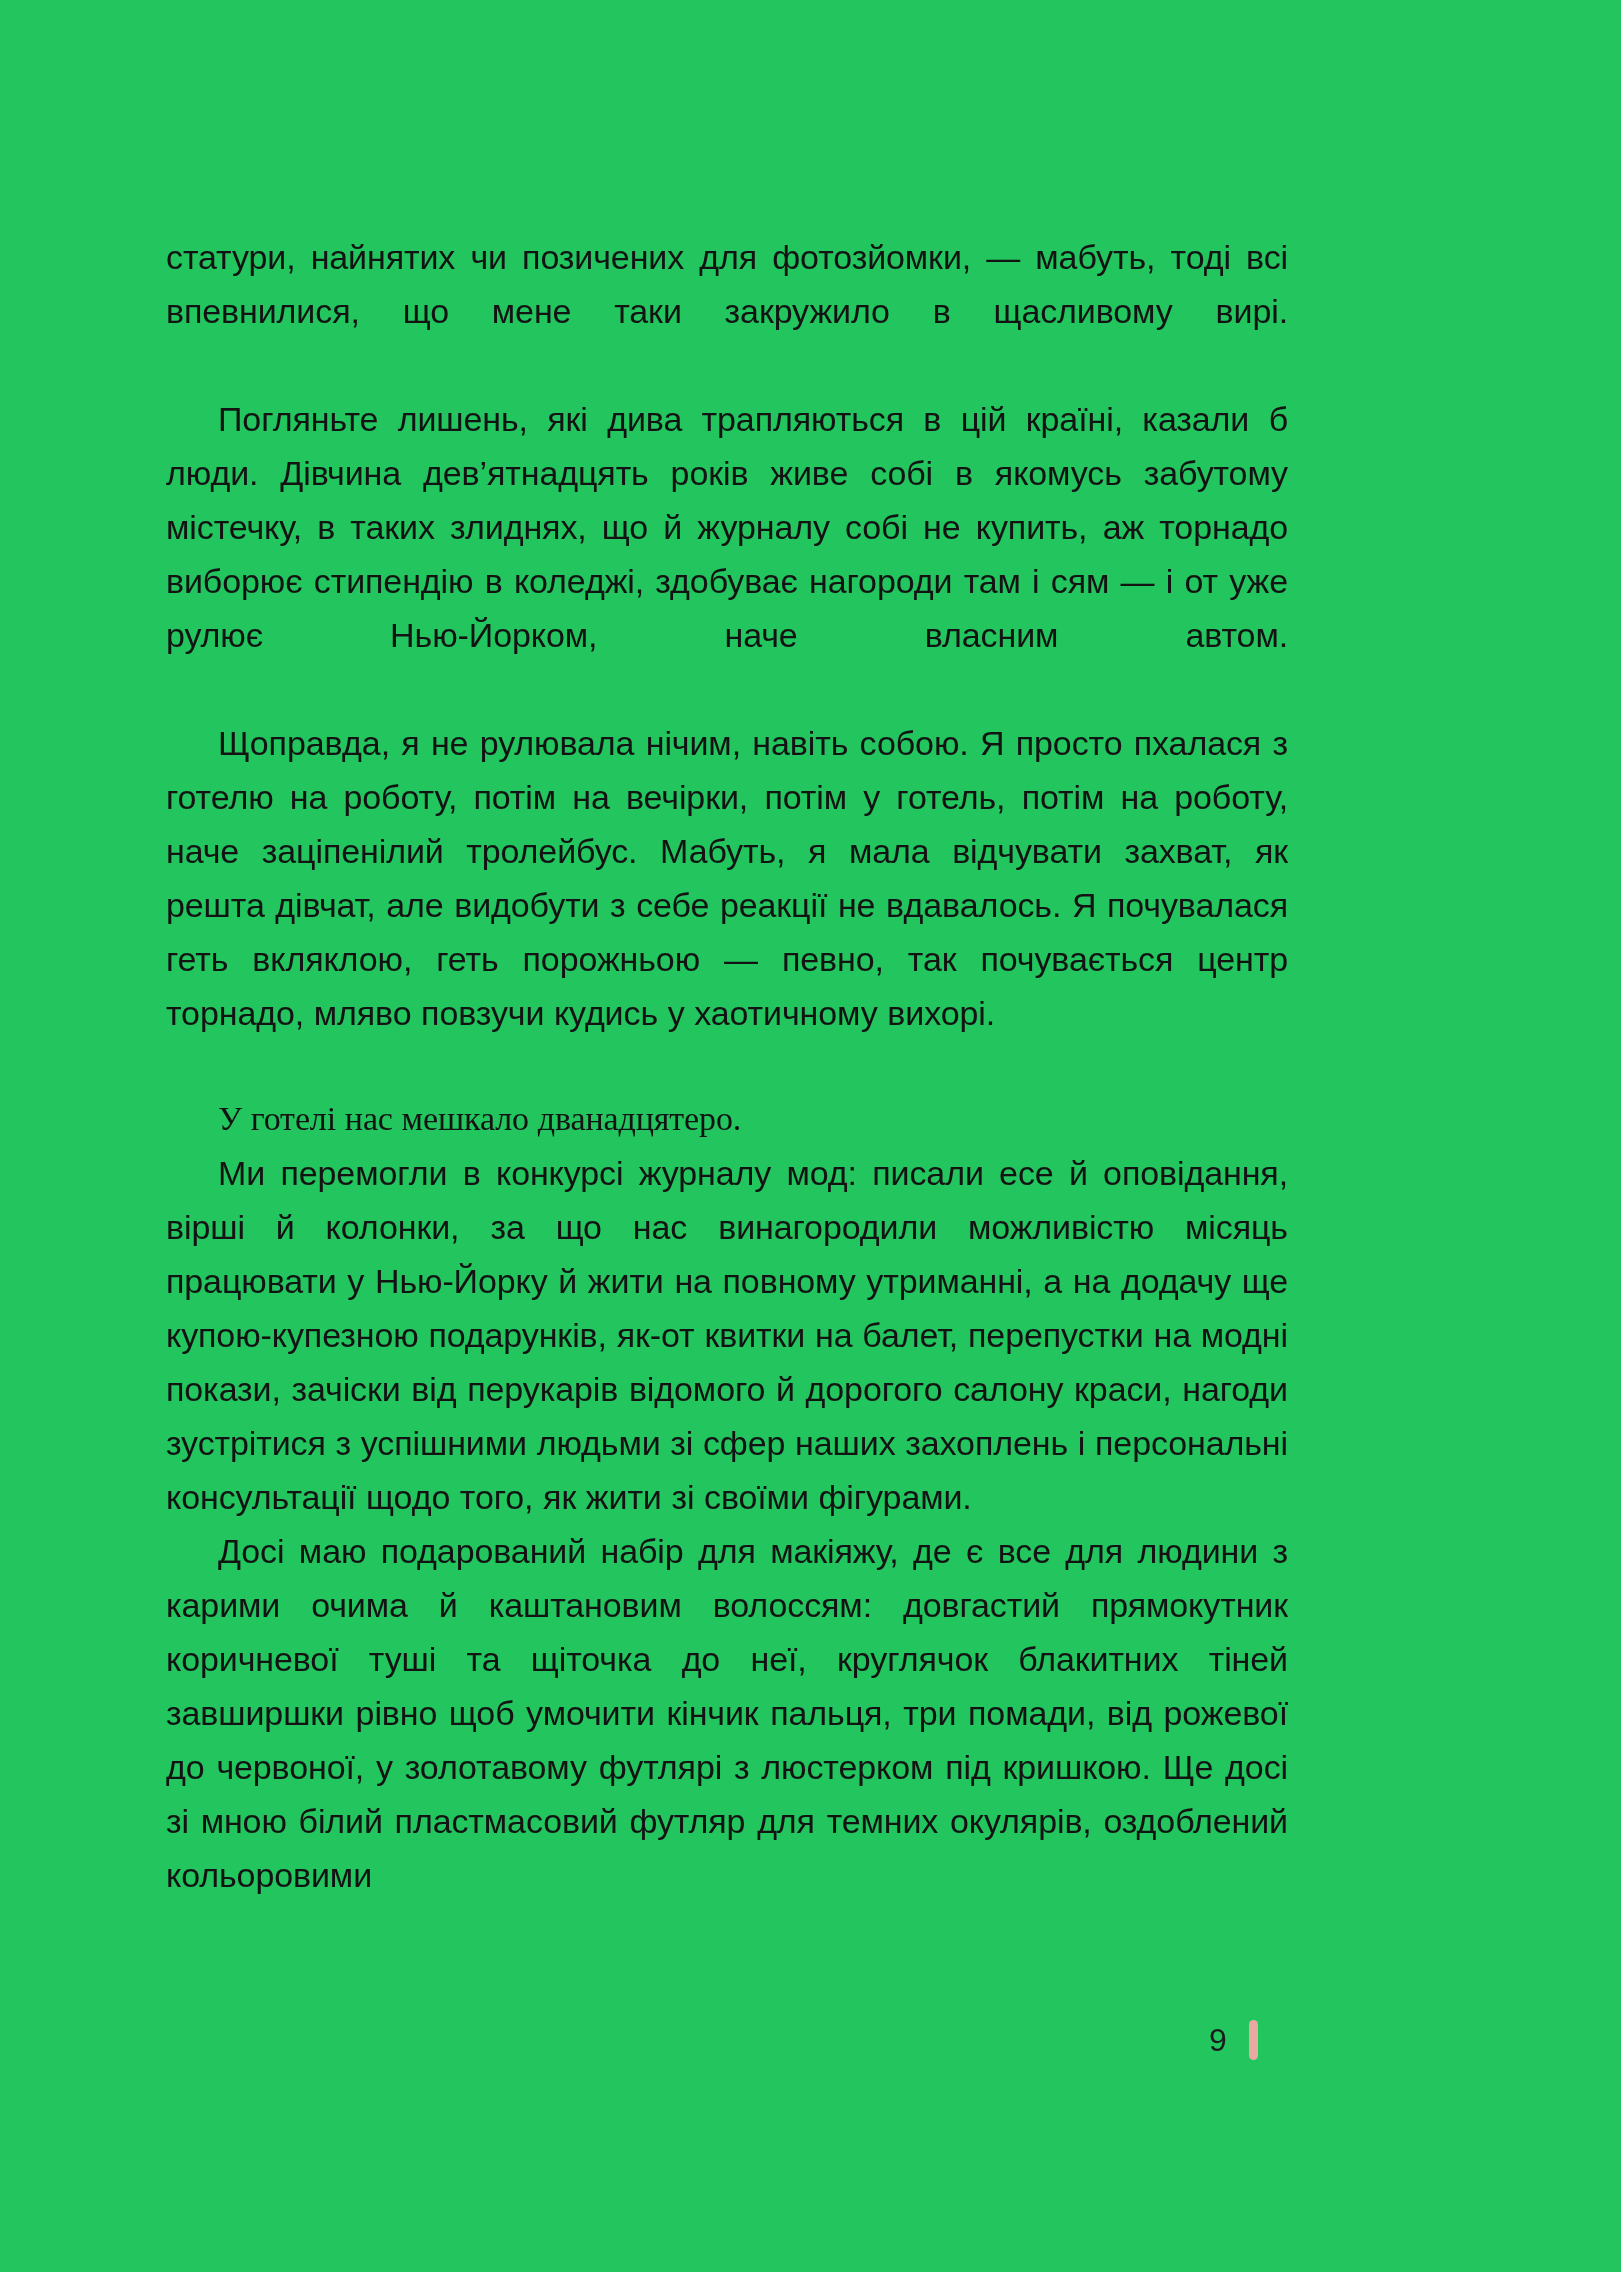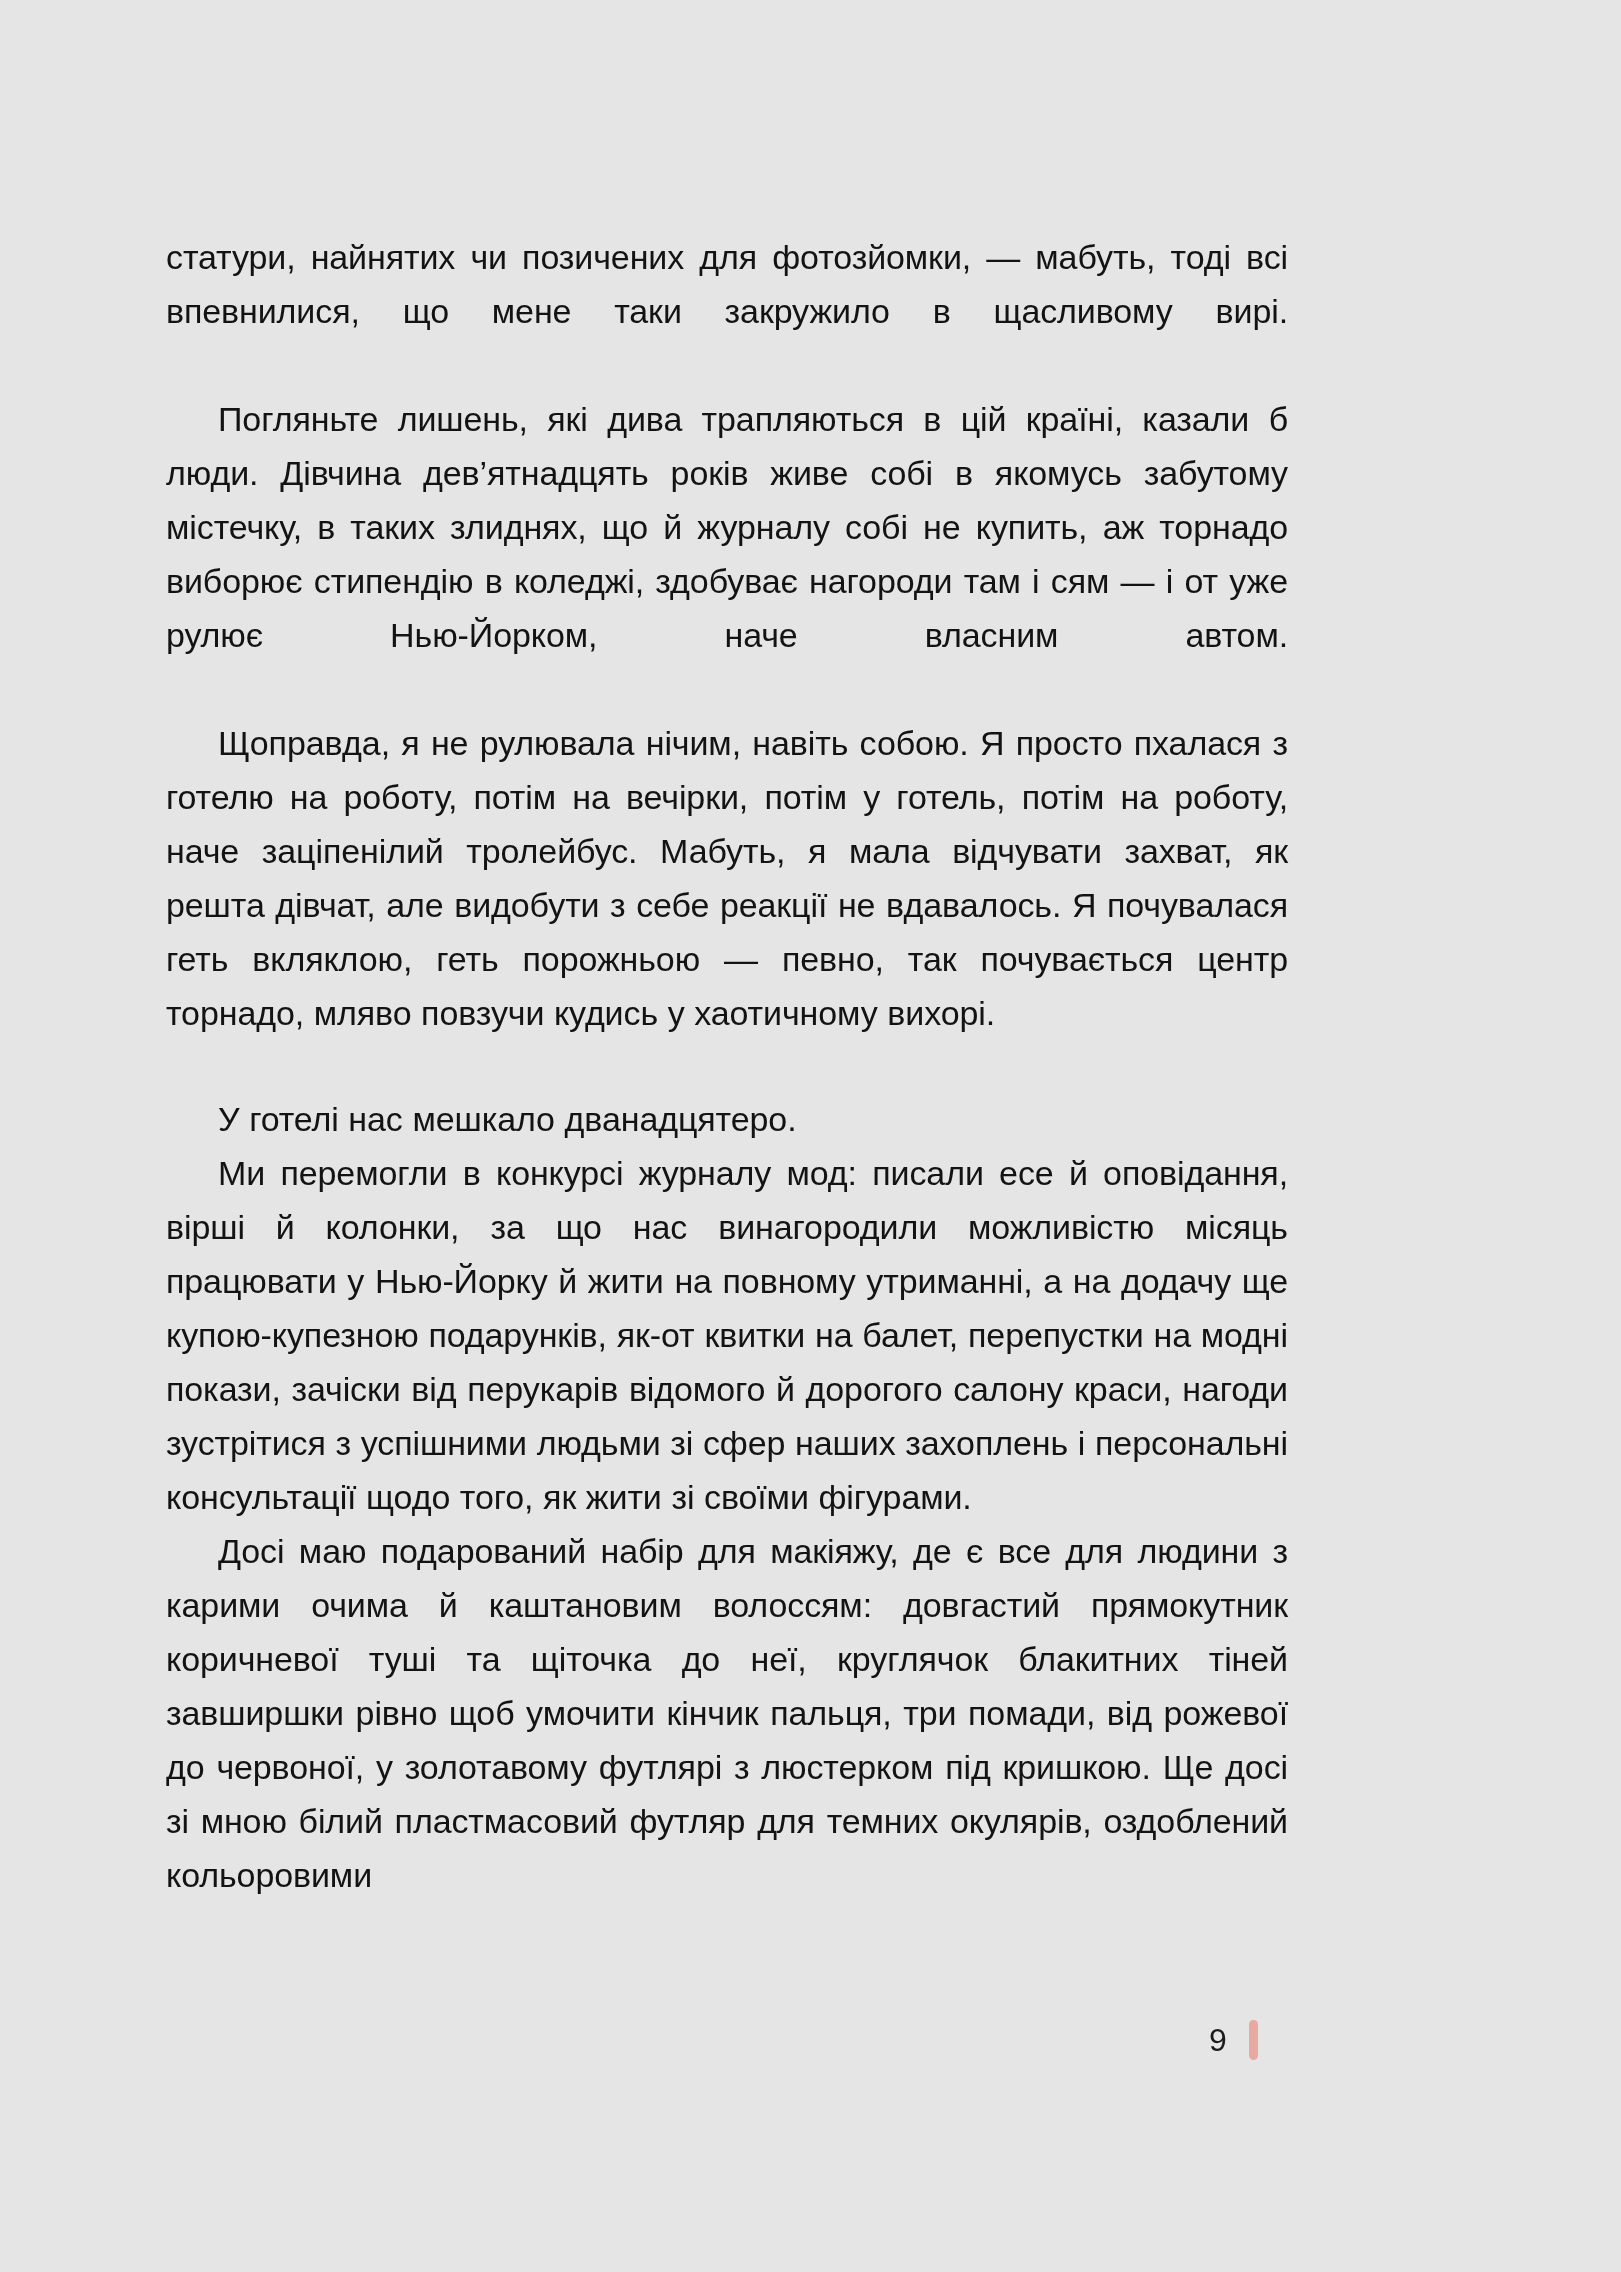--- a/index.html
+++ b/index.html
@@ -70,33 +70,33 @@
   .folio-bar {
     width: 9.3px;
     height: 40px;
     border-radius: 5px;
     background: #e8a9a1;
   }
 </style>
 </head>
 <body>
 
-<div class="page" style="background: #e5e5e5;">
+<div class="page" style="background: #22c55e;">
 
   <div class="text-block">
 
     <p class="para cont" style="color: rgb(19, 19, 19);">статури, найнятих чи позичених для фотозйомки, — мабуть, тоді всі впевнилися, що мене таки закружило в щасливому вирі.</p>
 
     <p class="para indent" style="color: rgb(19, 19, 19);">Погляньте лишень, які дива трапляються в цій країні, казали б люди. Дівчина дев’ятнадцять років живе собі в якомусь забутому містечку, в таких злиднях, що й журналу собі не купить, аж торнадо виборює стипендію в коледжі, здобуває нагороди там і сям — і от уже рулює Нью-Йорком, наче власним автом.</p>
 
     <p class="para indent nostretch" style="color: rgb(19, 19, 19);">Щоправда, я не рулювала нічим, навіть собою. Я просто пхалася з готелю на роботу, потім на вечірки, потім у готель, потім на роботу, наче заціпенілий тролейбус. Мабуть, я мала відчувати захват, як решта дівчат, але видобути з себе реакції не вдавалось.  Я почувалася геть вкляклою, геть порожньою — певно, так почувається центр торнадо, мляво повзучи кудись у хаотичному вихорі.</p>
 
     <div class="para-gap"></div>
 
-    <p class="para indent nostretch" style="color: rgb(19, 19, 19);">У готелі нас мешкало дванадцятеро.</p>
+    <p class="para indent nostretch" style="color: rgb(19, 19, 19); font-family: Liberation Serif, serif;">У готелі нас мешкало дванадцятеро.</p>
 
     <p class="para indent nostretch" style="color: rgb(19, 19, 19);">Ми перемогли в конкурсі журналу мод: писали есе й оповідання, вірші й колонки, за що нас винагородили можливістю місяць працювати у Нью-Йорку й жити на повному утриманні, а на додачу ще купою-купезною подарунків, як-от квитки на балет, перепустки на модні покази, зачіски від перукарів відомого й дорогого салону краси, нагоди зустрітися з успішними людьми зі сфер наших захоплень і персональні консультації щодо того, як жити зі своїми фігурами.</p>
 
     <p class="para indent" style="color: rgb(19, 19, 19);">Досі маю подарований набір для макіяжу, де є все для людини з карими очима й каштановим волоссям: довгастий прямокутник коричневої туші та щіточка до неї, круглячок блакитних тіней завширшки рівно щоб умочити кінчик пальця, три помади, від рожевої до червоної, у золотавому футлярі з люстерком під кришкою. Ще досі зі мною білий пластмасовий футляр для темних окулярів, оздоблений кольоровими</p>
 
   </div>
 
   <div class="folio">
     <span class="folio-num">9</span>
     <span class="folio-bar" style="background: rgb(232, 169, 161);"></span>

